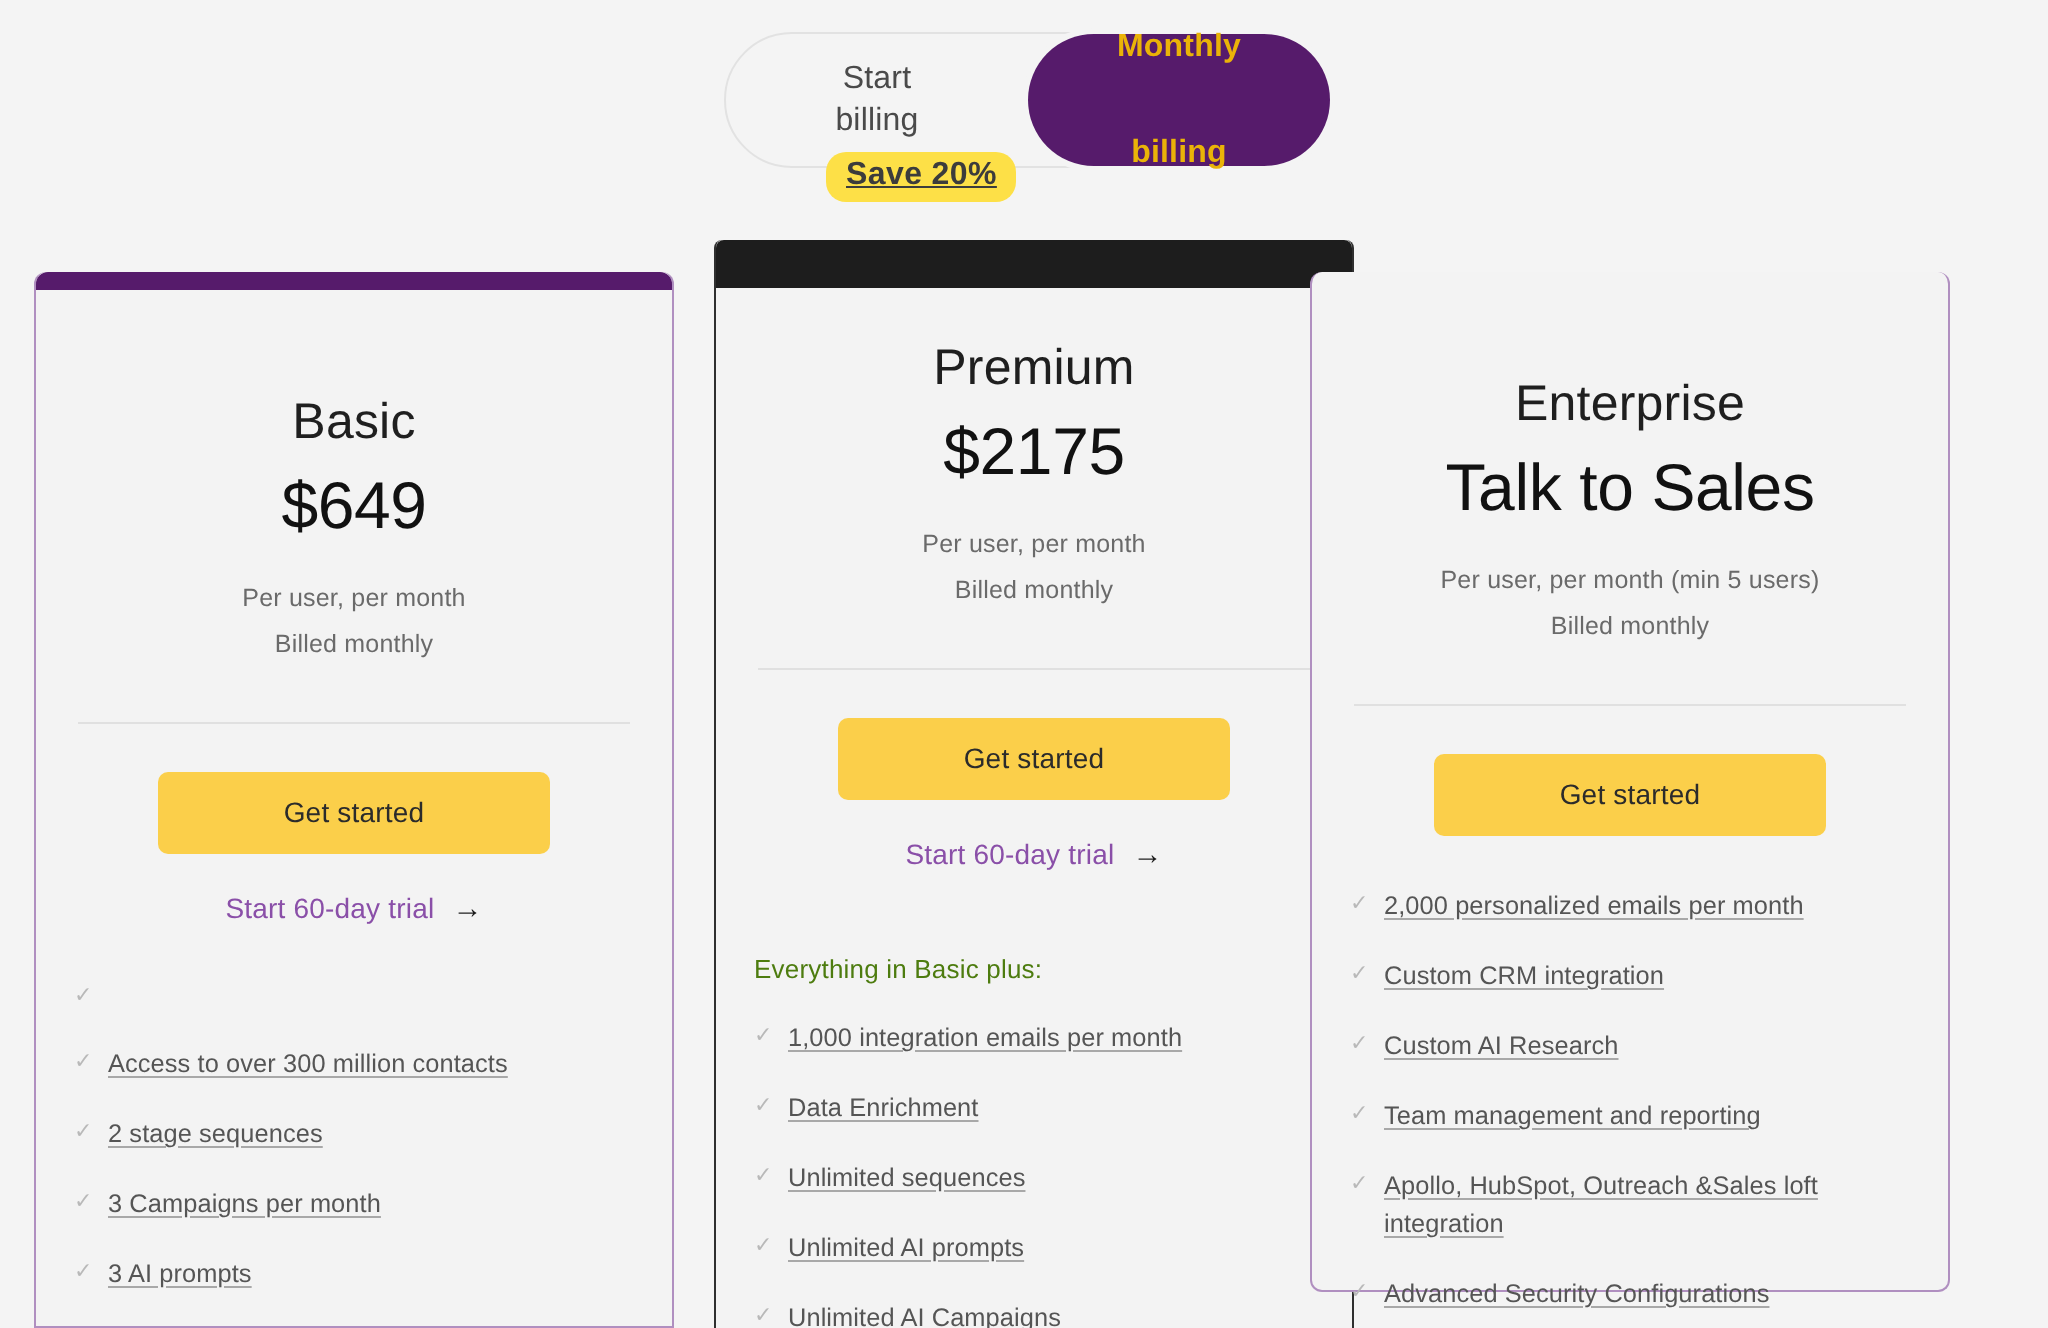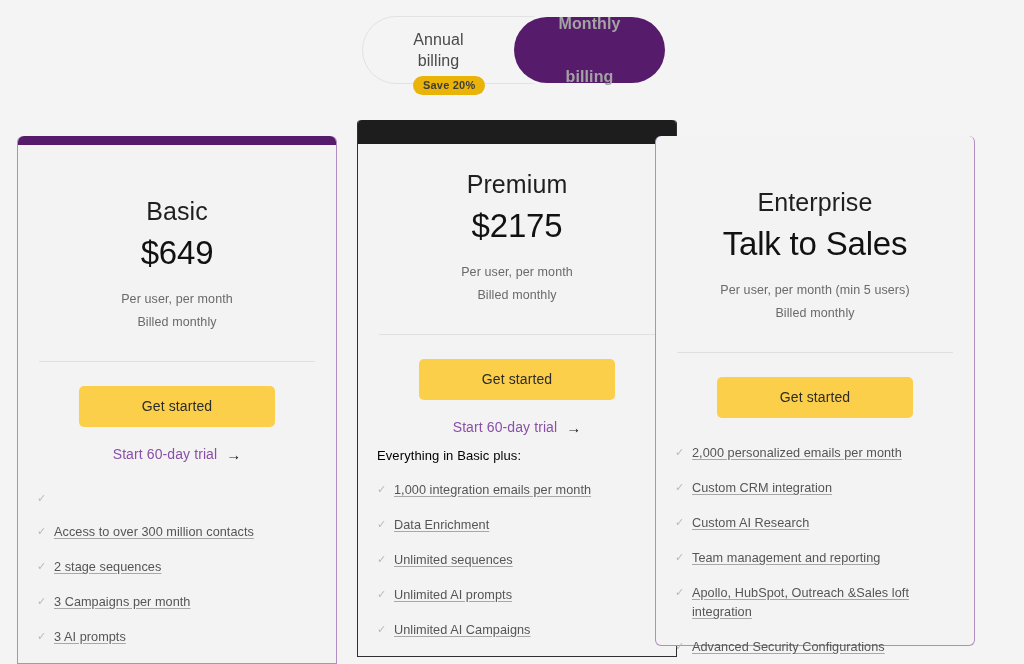--- a/index.html
+++ b/index.html
@@ -38,37 +38,38 @@
     font-size: 16px;
     line-height: 21px;
     letter-spacing: .1px;
     color: #4a4a4a;
     border-radius: 34px;
     cursor: pointer;
     user-select: none;
   }
   .toggle-opt.active {
     background: #561b6b;
-    color: #a3a3a3;
+    color: #eab308;
     font-weight: bold;
     box-shadow: 0 0 0 3px #f4f4f4;
     gap: 32px;
   }
   .toggle-opt span { display: block; }
   .save-badge {
     position: absolute;
     left: 51px; top: 60px;
-    background: #eab308;
+    background: #fde047;
     color: #3c3c3c;
-    font-size: 11px;
+    font-size: 16px;
     font-weight: bold;
     letter-spacing: .2px;
     padding: 3px 10px 4px;
     border-radius: 10px;
     white-space: nowrap;
+    text-decoration: underline;
   }
 
   
   .cards {
     position: absolute;
     left: 0; top: 0;
     width: 889px; height: 664px;
   }
   .card {
     position: absolute;
@@ -148,23 +149,23 @@
     gap: 9px;
     margin-top: 19px;
     font-size: 14px;
     color: #8a4fa8;
     letter-spacing: .1px;
     cursor: pointer;
   }
   .trial .arrow { color: #1b1b1b; font-size: 15px; line-height: 1; }
 
   .feature-intro {
-    margin-top: 13px;
+    margin-top: 42px;
     font-size: 13px;
-    color: #000000;
+    color: #4d7c0f;
     letter-spacing: .1px;
   }
 
   .features { list-style: none; margin: 0; padding: 0; }
   .features.gap-top { margin-top: 18px; }
   .card.basic .features      { margin-top: 28px; }
   .card.enterprise .features { margin-top: 26px; }
 
   .features li {
     display: flex;
@@ -191,21 +192,21 @@
   }
 </style>
 </head>
 <body>
 
 <div class="page">
 
   <div class="toggle-wrap">
     <div class="toggle">
       <div class="toggle-opt">
-        <span>Annual</span>
+        <span>Start</span>
         <span>billing</span>
       </div>
       <div class="toggle-opt active">
         <span>Monthly</span>
         <span>billing</span>
       </div>
     </div>
     <div class="save-badge">Save 20%</div>
   </div>
 

